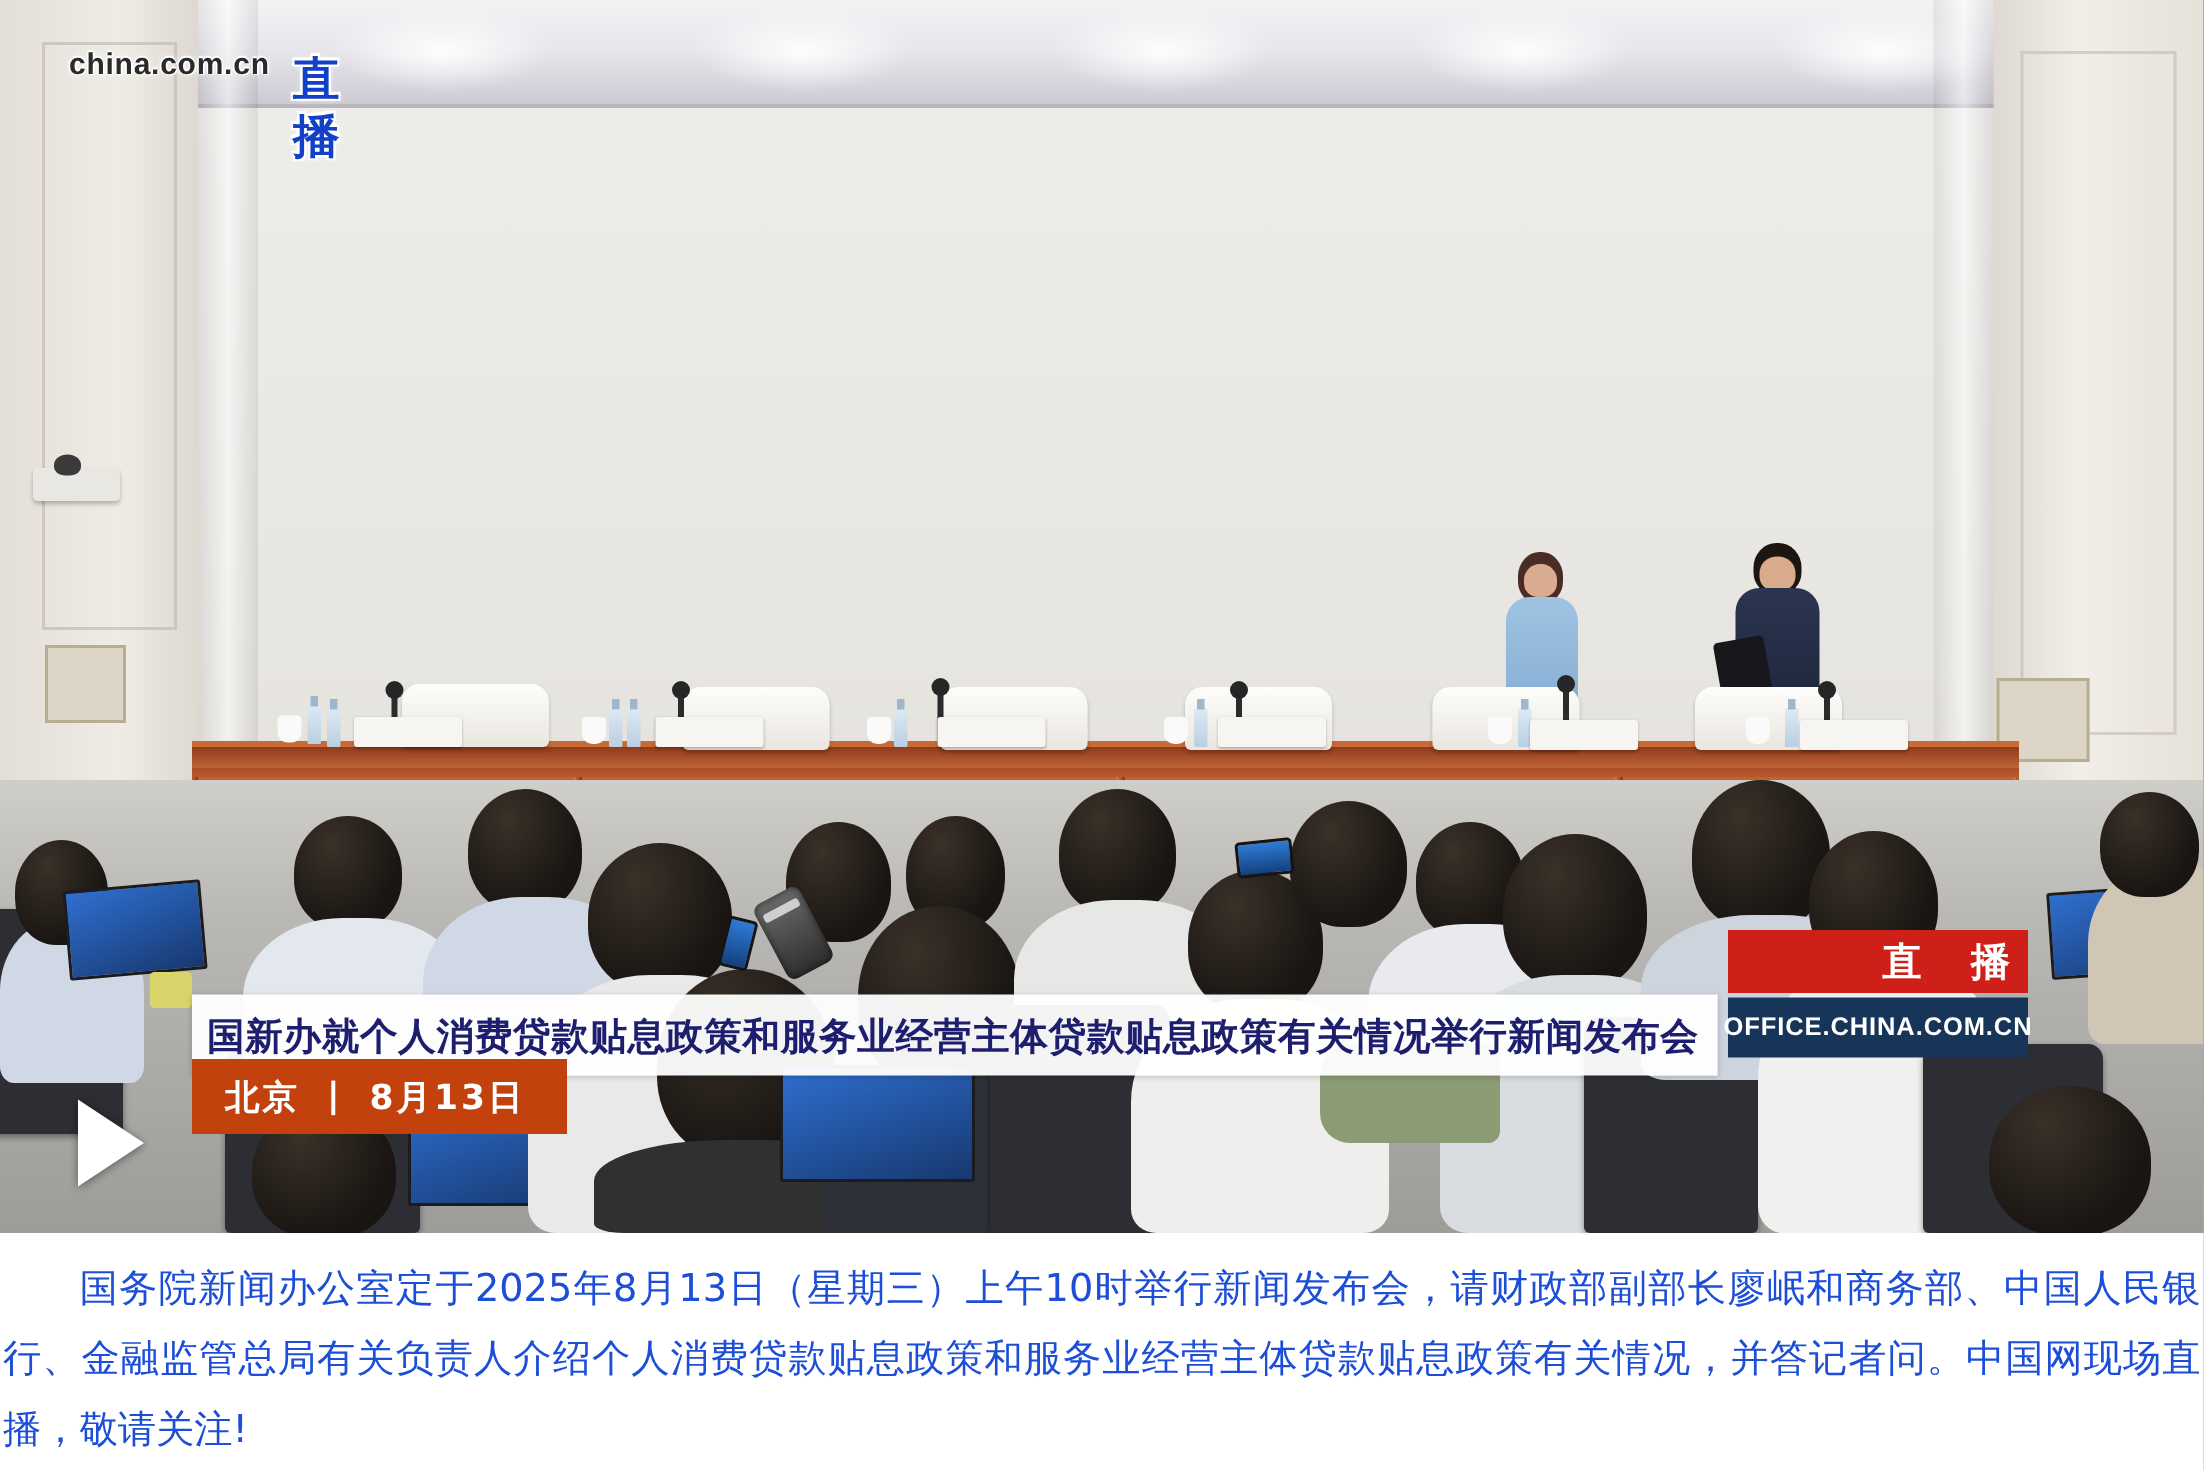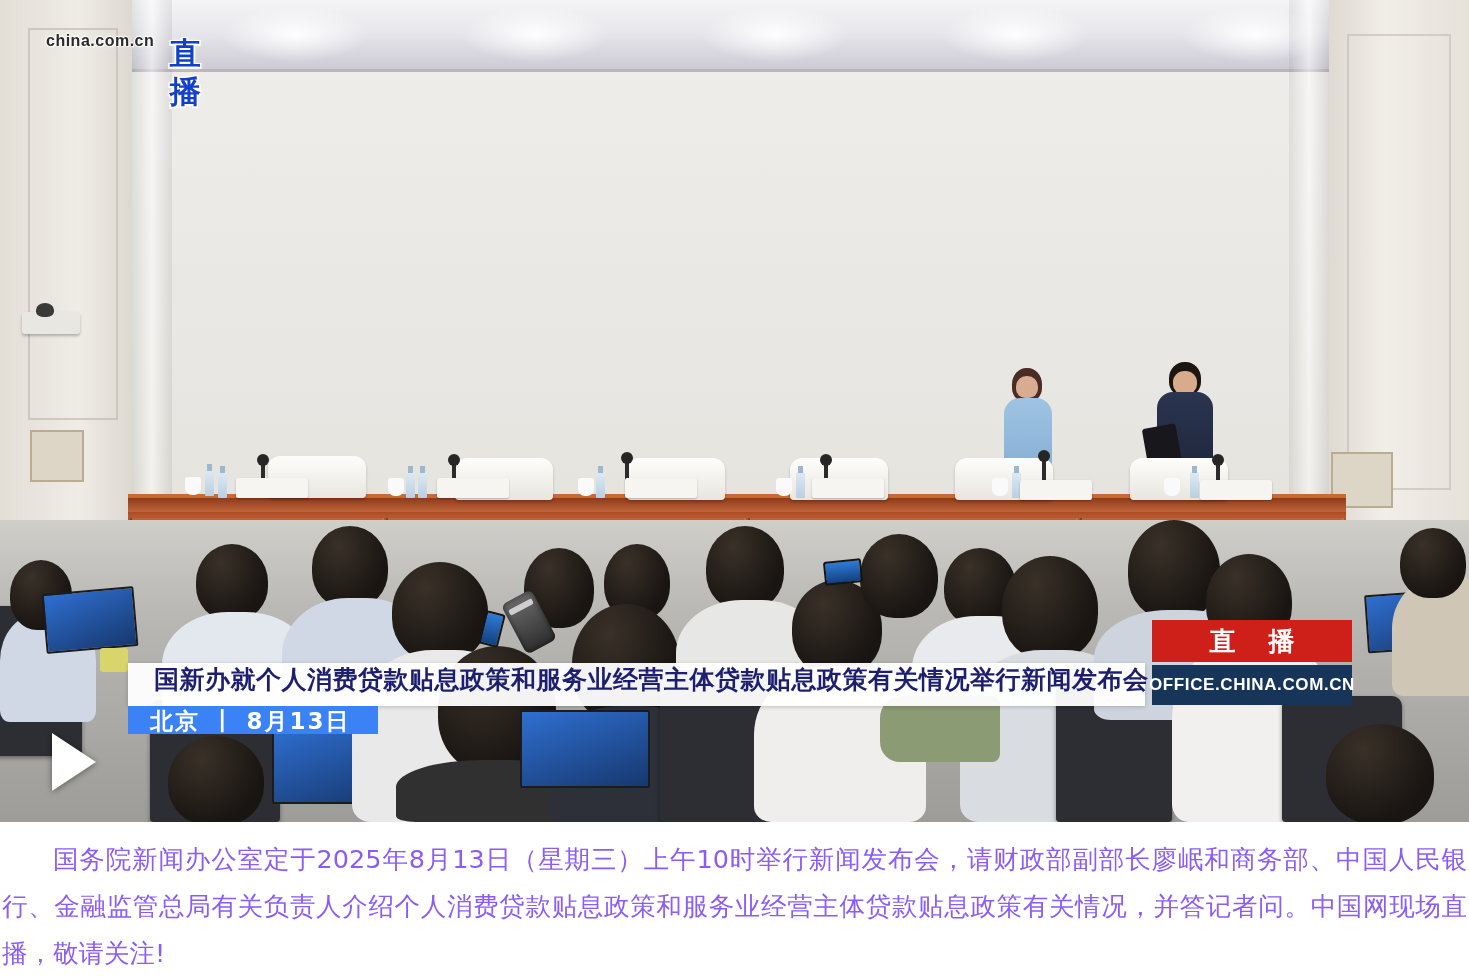--- a/index.html
+++ b/index.html
@@ -213,21 +213,21 @@
   .logo-cn {
     position: relative;
     font-family: "DejaVu Sans", "Liberation Sans", sans-serif;
     font-size: 49px; font-weight: 700; color: #d91f2b;
     letter-spacing: -1px; line-height: 52px;
     text-shadow: 0 0 5px rgba(255,255,255,.95), 0 0 10px rgba(255,255,255,.8),
                  1px 1px 0 #fff, -1px -1px 0 #fff;
   }
   .logo-url {
     font-family: "Liberation Sans", sans-serif;
-    font-size: 16px; font-weight: 700; color: #2a2a2a;
+    font-size: 20px; font-weight: 700; color: #2a2a2a;
     letter-spacing: .5px; margin-top: -2px; text-align: left;
     text-shadow: 0 0 4px #fff, 1px 1px 0 #fff, -1px 0 0 #fff, 0 -1px 0 #fff;
   }
   .logo-live {
     font-family: "DejaVu Sans", "Liberation Sans", sans-serif;
     font-size: 31px; font-weight: 700; color: #1340c8;
     line-height: 38px; width: 34px; text-align: center;
     text-shadow: 0 0 5px #fff, 1.5px 1.5px 0 #fff, -1.5px -1.5px 0 #fff,
                  1.5px -1.5px 0 #fff, -1.5px 1.5px 0 #fff;
   }
@@ -236,49 +236,48 @@
     position: absolute; left: 52px; top: 733px;
     width: 0; height: 0;
     border-left: 44px solid #ffffff;
     border-top: 29px solid transparent;
     border-bottom: 29px solid transparent;
     filter: drop-shadow(0 1px 3px rgba(0,0,0,.45));
     cursor: pointer;
   }
 
   .headline-bar {
-    position: absolute; left: 128px; top: 663px; width: 1017px; height: 43px;
+    position: absolute; left: 128px; top: 663px; width: 1017px; height: 54px;
     background: rgba(255,255,255,.95);
-    display: flex; align-items: flex-start;
+    display: flex; align-items: center;
     box-shadow: 0 1px 4px rgba(0,0,0,.2);
-    padding-left: 16px;
   }
   .headline-text {
     font-family: "DejaVu Sans", "Liberation Sans", sans-serif;
     font-size: 25px; font-weight: 700; color: #1d1f6e;
     letter-spacing: .5px; padding-left: 10px; white-space: nowrap;
   }
 
   .city-bar {
-    position: absolute; left: 128px; top: 706px; width: 250px; height: 28px;
-    background: #3b82f6;
-    display: flex; 
+    position: absolute; left: 128px; top: 706px; width: 250px; height: 50px;
+    background: #c2410c;
+    display: flex; align-items: center;
   }
   .city-text {
     font-family: "DejaVu Sans", "Liberation Sans", sans-serif;
     font-size: 23px; font-weight: 700; color: #ffffff;
     padding-left: 22px; letter-spacing: 2px; white-space: nowrap;
   }
 
   .zhibo-badge {
     position: absolute; left: 1152px; top: 620px; width: 200px;
   }
   .zhibo-top {
     height: 42px; background: #cf1f19;
-    display: flex; align-items: center; justify-content: center;
+    display: flex; align-items: center; justify-content: flex-end;
   }
   .zhibo-top span {
     font-family: "DejaVu Sans", "Liberation Sans", sans-serif;
     font-size: 26px; font-weight: 700; color: #ffffff; letter-spacing: 12px;
     text-indent: 12px;
   }
   .zhibo-bottom {
     height: 40px; background: #173559; margin-top: 3px;
     display: flex; align-items: center; justify-content: center;
   }
@@ -290,21 +289,21 @@
   
   .caption {
     position: absolute; left: 0; top: 822px; width: 1469px; height: 158px;
     background: #ffffff;
     padding: 14px 2px 0 2px;
   }
   .caption p {
     font-family: "DejaVu Sans", "Liberation Sans", sans-serif;
     font-size: 25.5px;
     line-height: 47px;
-    color: #8b5cf6;
+    color: #1d4ed8;
     letter-spacing: 0px;
     text-align: justify;
     text-indent: 51px;
     word-break: break-all;
   }
 </style>
 </head>
 <body>
 
 <div id="page">

